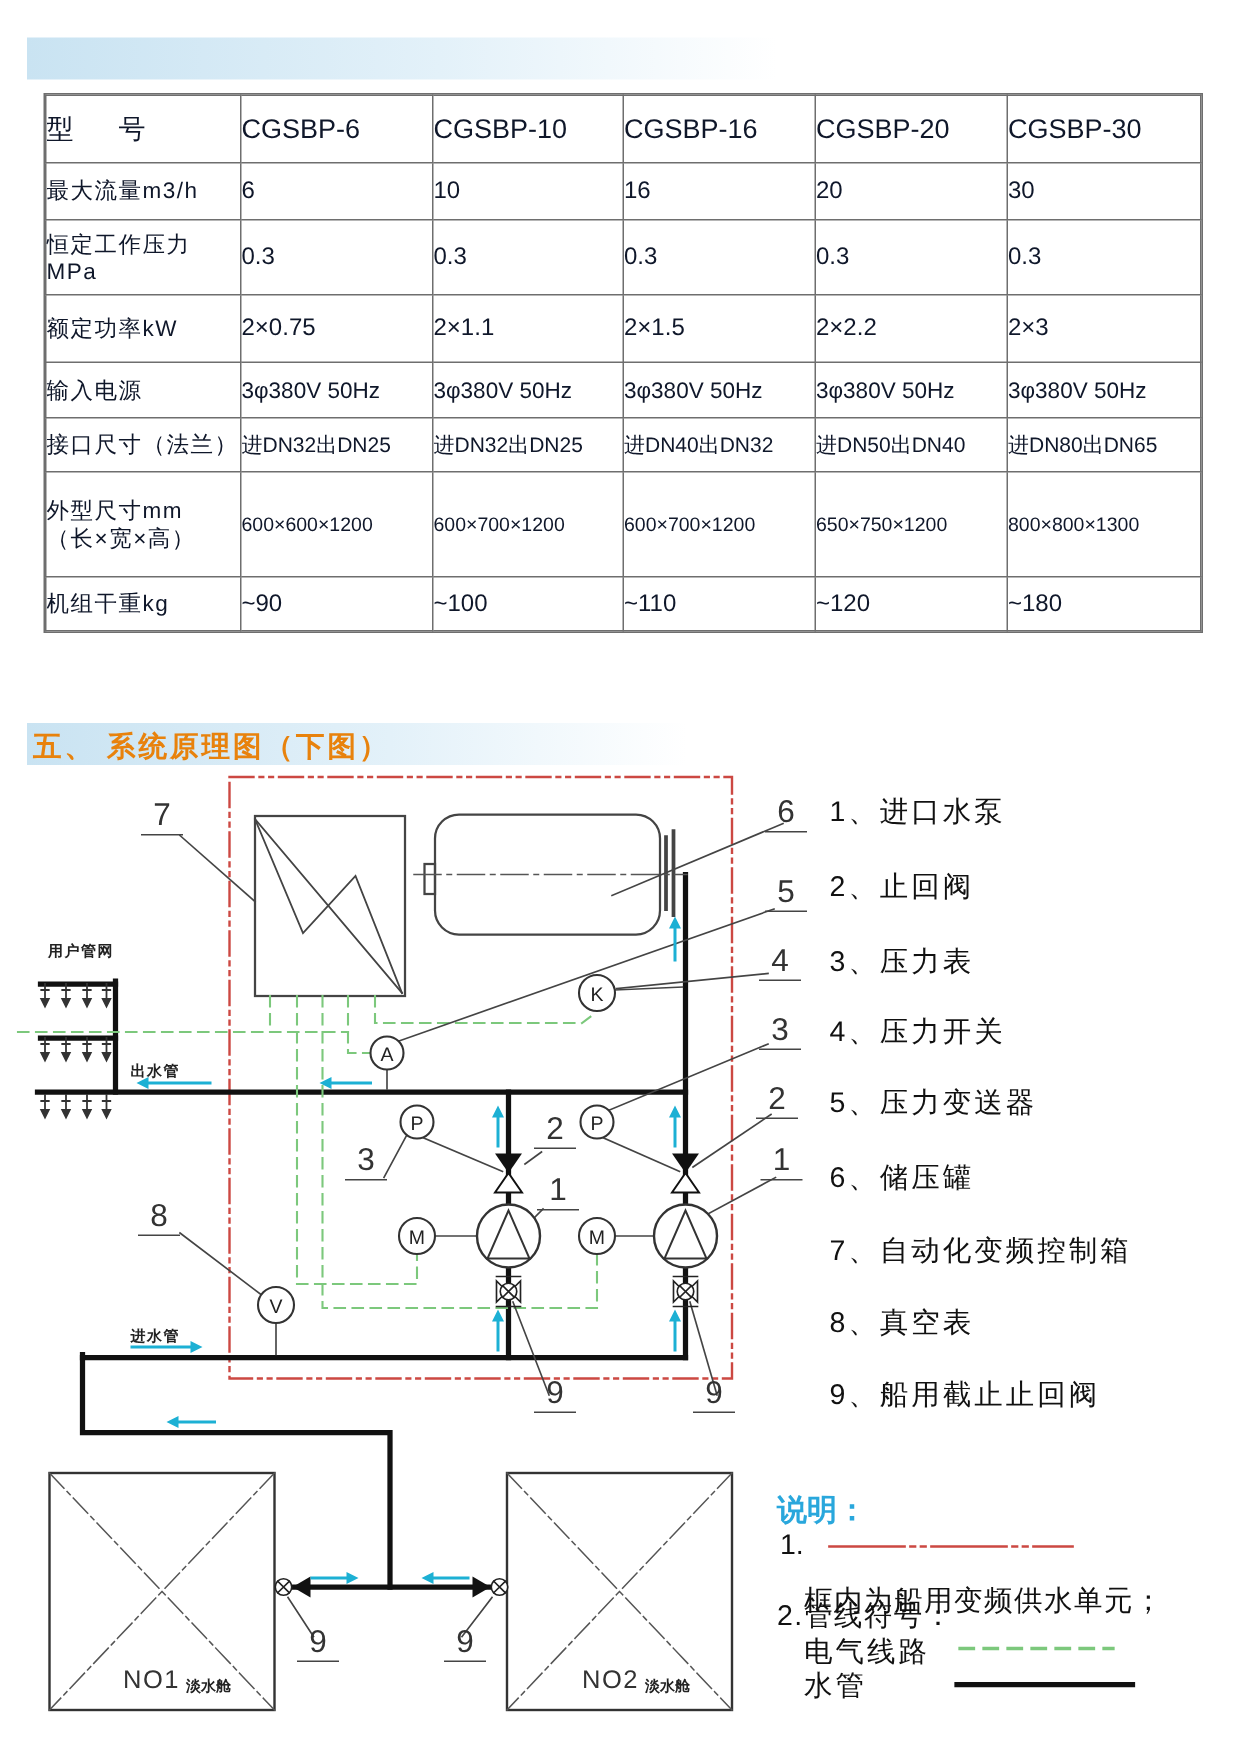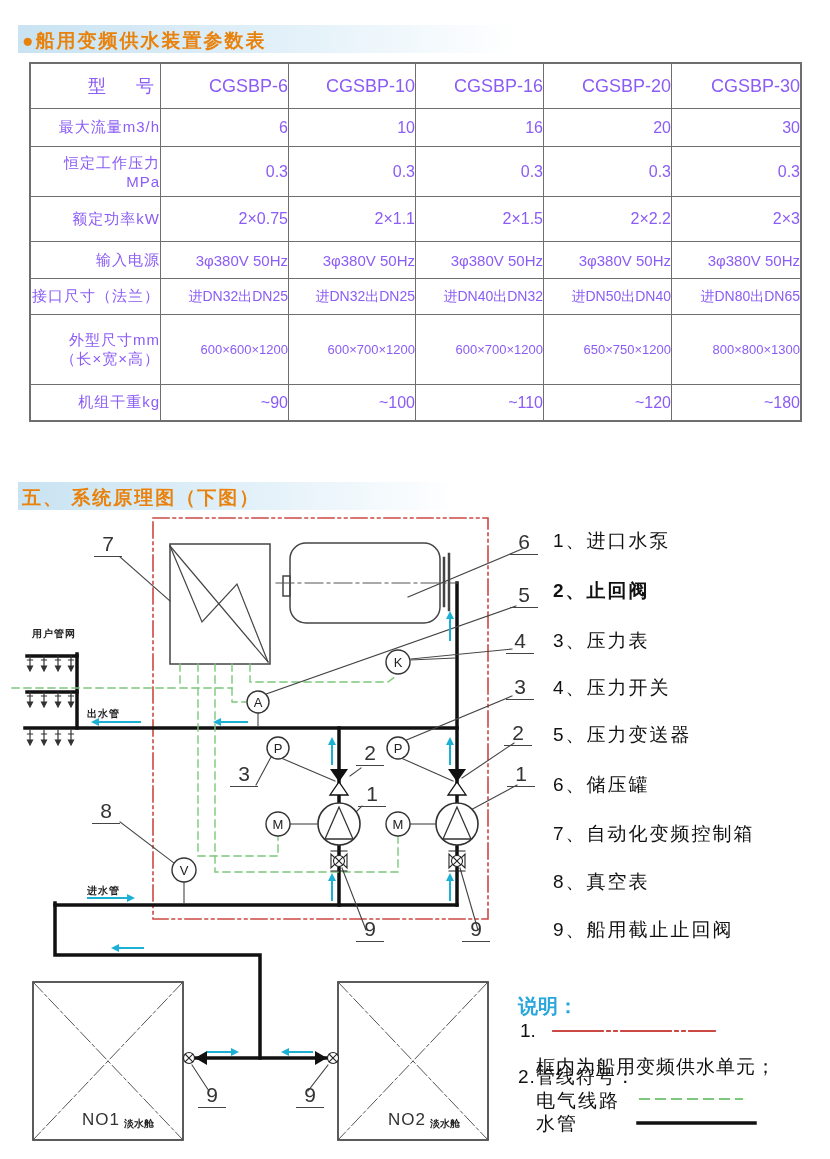--- a/index.html
+++ b/index.html
@@ -1,43 +1,42 @@
 <!DOCTYPE html>
 <html><head>
 <meta charset="utf-8">
 <style>
   html,body{margin:0;padding:0;background:#fff;}
   #page{position:relative;width:830px;height:1159px;background:#fff;overflow:hidden;
         font-family:"Liberation Sans","DejaVu Sans",sans-serif;}
   .band{position:absolute;height:28px;background:linear-gradient(90deg,#c9e3f2 0%,#e3f1f9 55%,#ffffff 100%);}
   .band-title{position:absolute;font-size:19px;font-weight:bold;color:#e8820c;letter-spacing:2px;white-space:nowrap;}
   table.params{position:absolute;left:30px;top:63px;border-collapse:collapse;table-layout:fixed;width:770px;}
-  table.params td,table.params th{border:1px solid #6e6e6e;text-align:right;vertical-align:middle;
-        color:#8b5cf6;padding:0;white-space:pre-line;overflow:hidden;margin-left:36px;}
+  table.params td,table.params th{border:1px solid #6e6e6e;text-align:left;vertical-align:middle;
+        color:#0f172a;padding:0;white-space:pre-line;overflow:hidden;margin-left:36px;}
   table.params th{font-size:18px;font-weight:normal;}
   td.rowlabel{font-size:15px;letter-spacing:1px;}
   td.val{font-size:16px;}
   .outer{outline:1.5px solid #6e6e6e;}
   .num{position:absolute;font-size:21px;color:#333;width:28px;text-align:center;
        border-bottom:1.5px solid #444;line-height:1.05;padding-bottom:1px;background:transparent;}
   .gauge{position:absolute;width:22px;text-align:center;font-size:13px;color:#222;}
   .leg{position:absolute;left:553px;font-size:19px;color:#111;letter-spacing:2px;white-space:nowrap;}
   .pipelbl{position:absolute;font-size:10px;font-weight:bold;color:#222;letter-spacing:1px;white-space:nowrap;}
   .note{position:absolute;font-size:19px;color:#111;white-space:nowrap;}
   .tkno{position:absolute;font-size:17px;color:#333;letter-spacing:1px;}
   .tksuf{position:absolute;font-size:10px;font-weight:bold;color:#222;}
   svg{position:absolute;left:0;top:512px;}
 </style>
 </head>
 <body>
 
 <div id="page">
 
   <div class="band" style="left:18px;top:25px;width:500px;"></div>
-  <div class="band-title" style="left:22px;top:28px;">●船用变频供水装置参数表</div>
 
   <table class="params outer">
     <colgroup>
         <col style="width:130px">
         <col style="width:128px">
         <col style="width:127px">
         <col style="width:128px">
         <col style="width:128px">
         <col style="width:129px">
       </colgroup>
@@ -323,21 +322,21 @@
   <div class="num" style="left:506px;top:676px;">3</div>
   <div class="num" style="left:504px;top:722px;">2</div>
   <div class="num" style="left:507px;top:763px;">1</div>
 
   <div class="tkno" style="left:82px;top:1110px;">NO1</div>
   <div class="tksuf" style="left:124px;top:1117px;">淡水舱</div>
   <div class="tkno" style="left:388px;top:1110px;">NO2</div>
   <div class="tksuf" style="left:430px;top:1117px;">淡水舱</div>
 
   <div class="leg" style="top:528px;">1、进口水泵</div>
-  <div class="leg" style="top:578px;font-weight:bold;">2、止回阀</div>
+  <div class="leg" style="top:578px;">2、止回阀</div>
   <div class="leg" style="top:628px;">3、压力表</div>
   <div class="leg" style="top:675px;">4、压力开关</div>
   <div class="leg" style="top:722px;">5、压力变送器</div>
   <div class="leg" style="top:772px;">6、储压罐</div>
   <div class="leg" style="top:821px;">7、自动化变频控制箱</div>
   <div class="leg" style="top:869px;">8、真空表</div>
   <div class="leg" style="top:917px;">9、船用截止止回阀</div>
 
   <div class="note" style="left:518px;top:993px;font-size:20px;font-weight:bold;color:#29a7dc;">说明：</div>
   <div class="note" style="left:520px;top:1020px;">1.</div>

